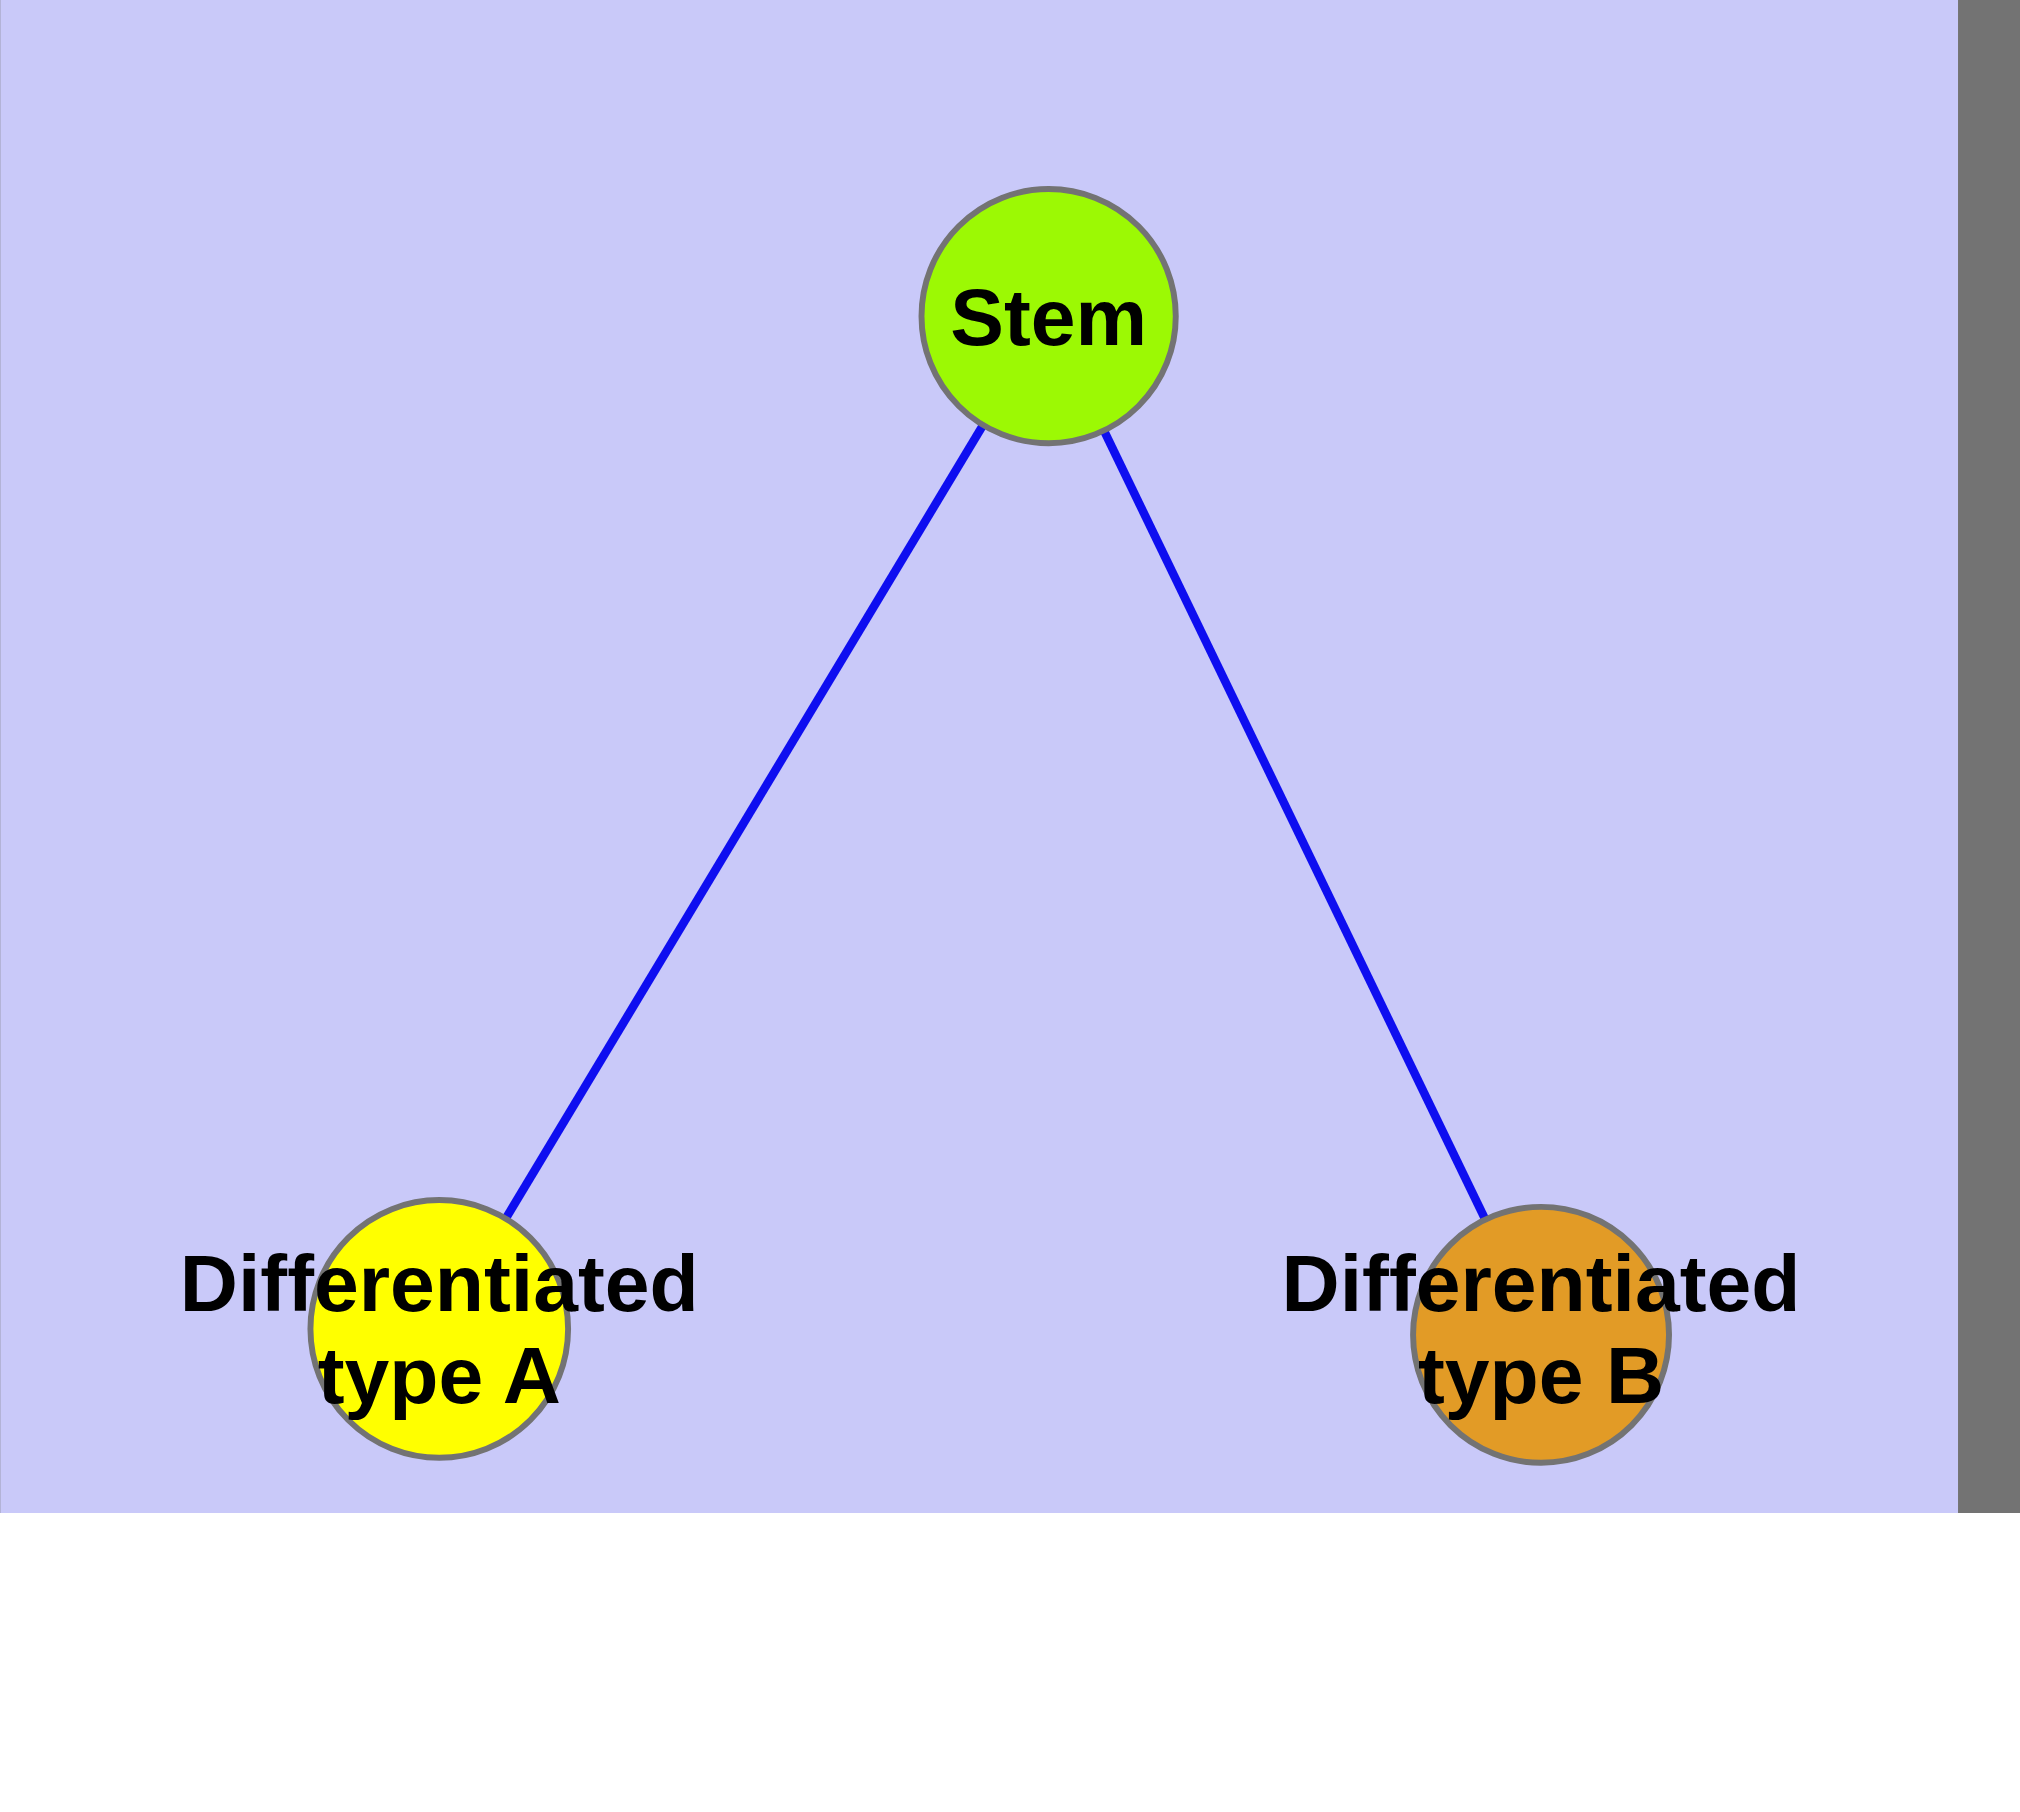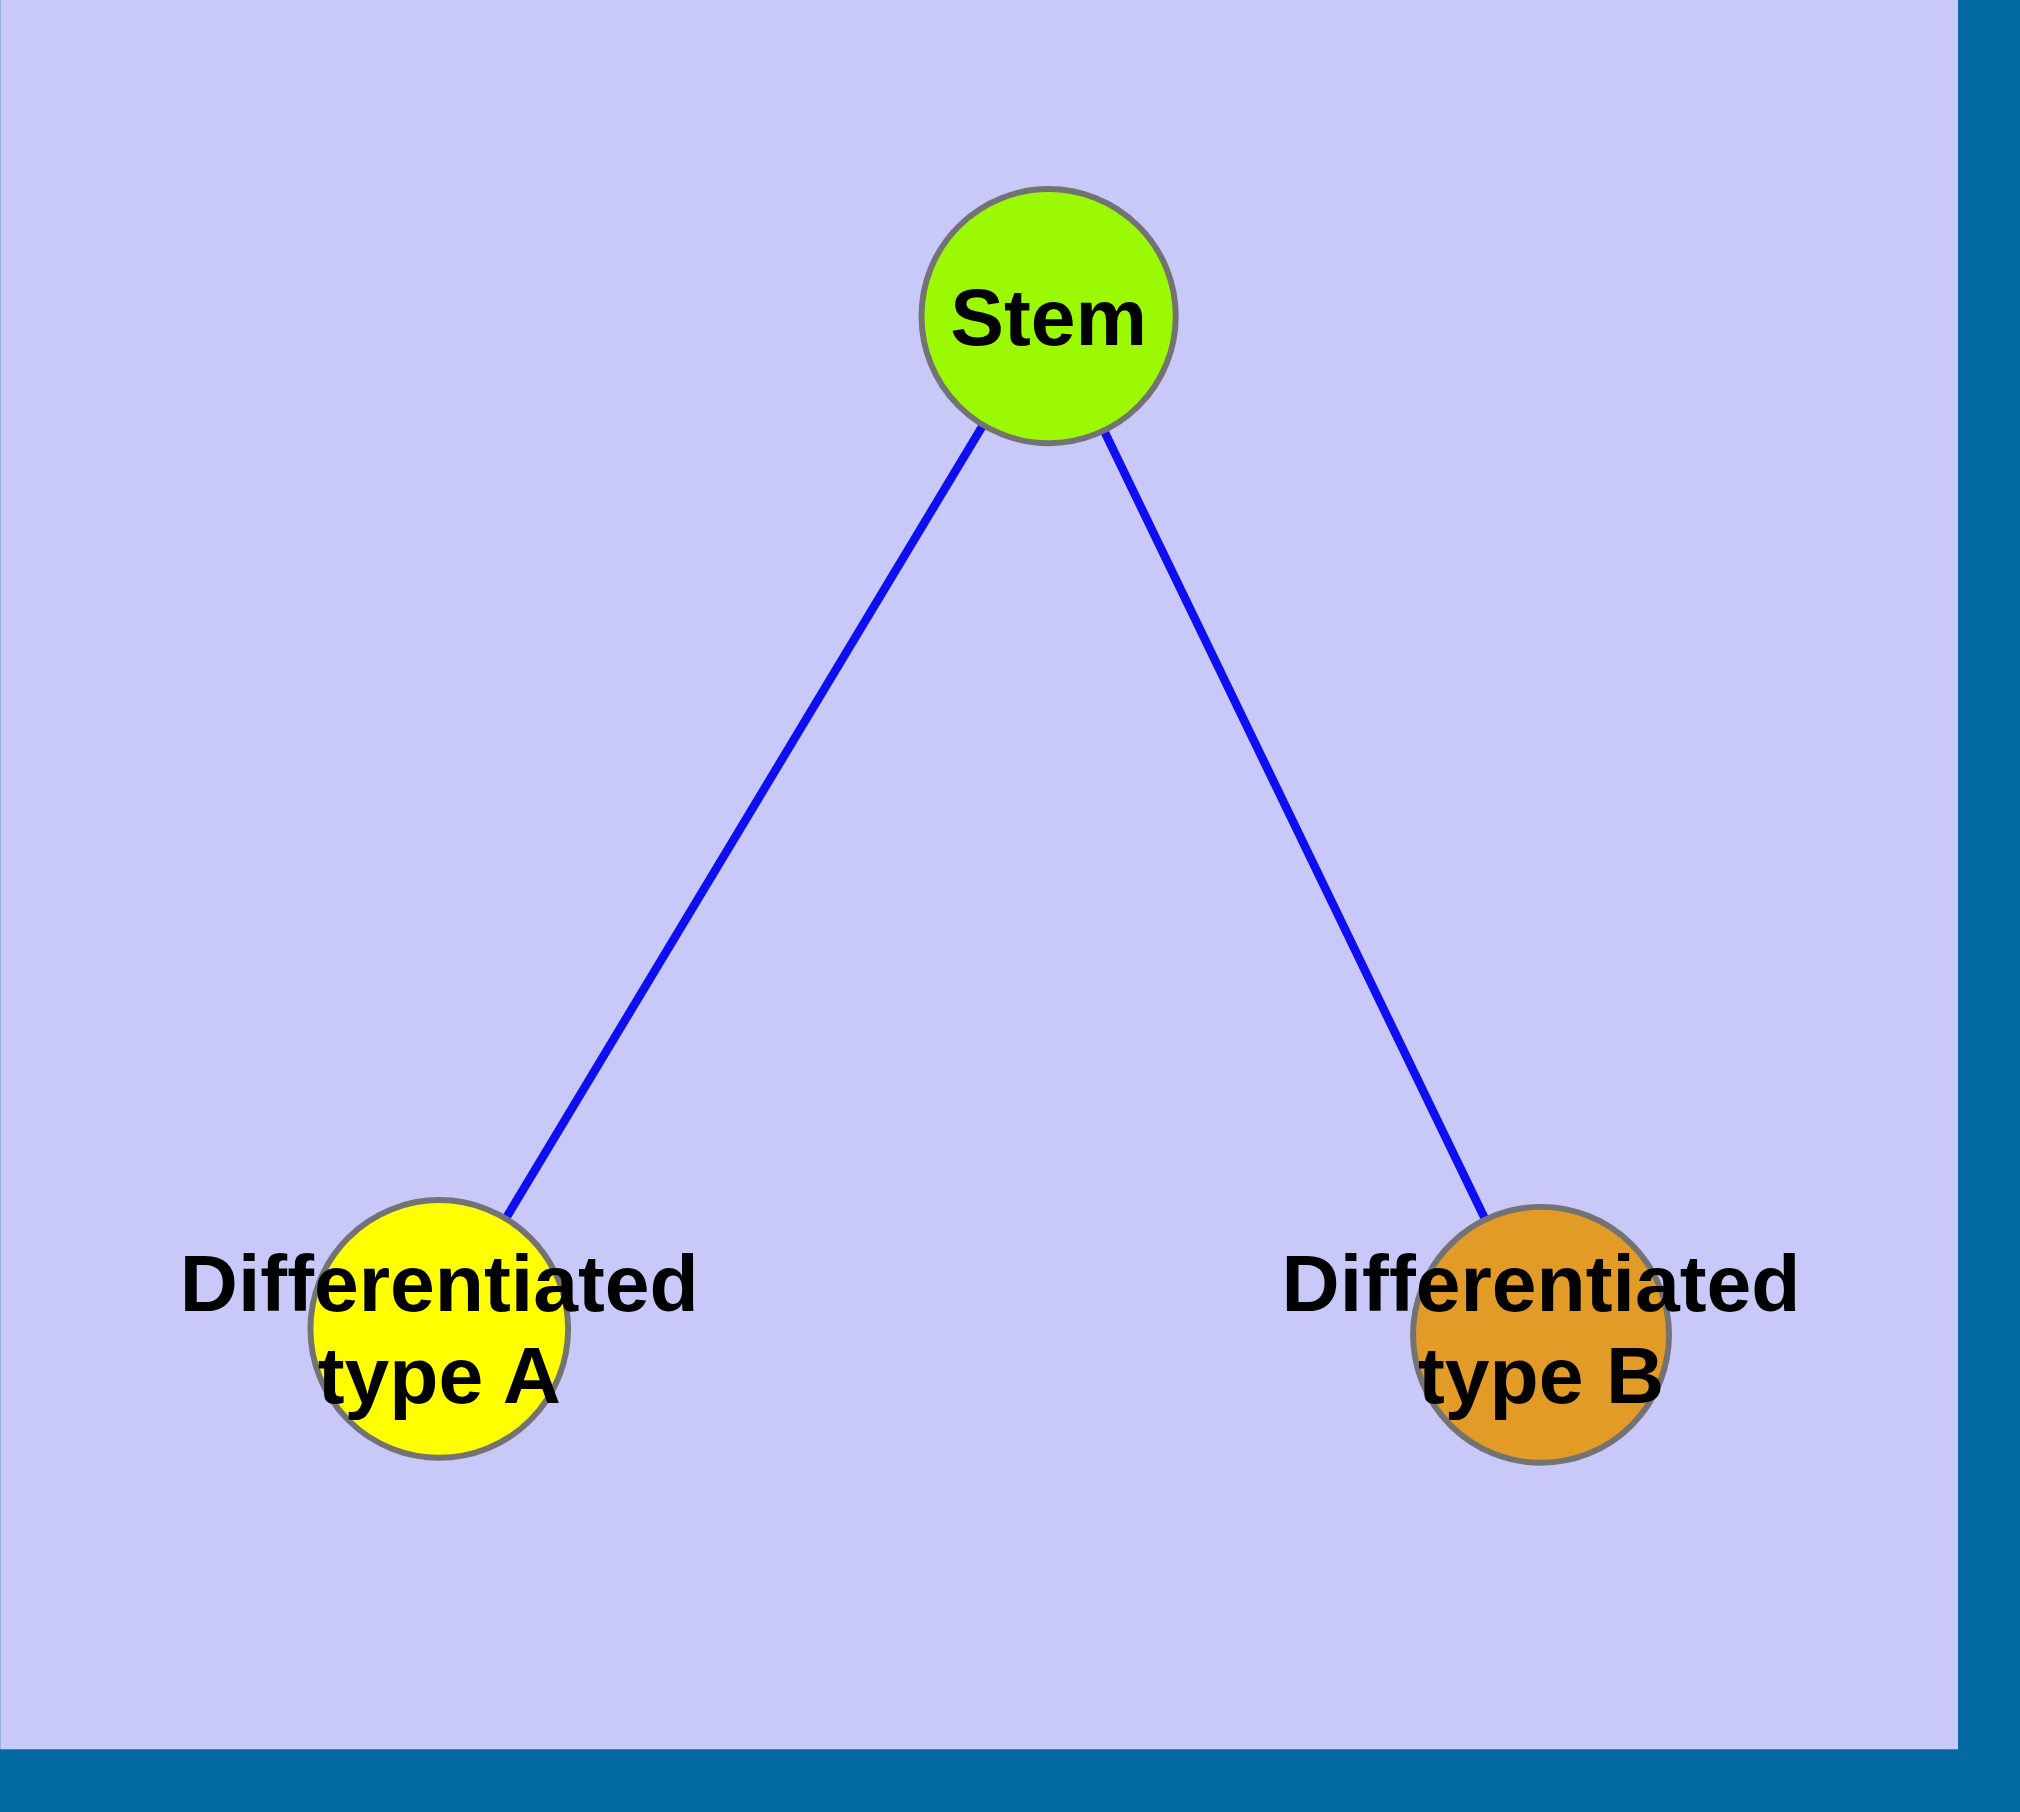--- a/index.html
+++ b/index.html
@@ -3,22 +3,22 @@
 <meta charset="utf-8">
 <style>
   html, body {
     margin: 0;
     padding: 0;
     background: #ffffff;
   }
   #canvas {
     position: relative;
     width: 2021px;
-    height: 1812px;
-    background: #0369a1;
+    height: 1513px;
+    background: #737373;
     overflow: hidden;
     font-family: "Liberation Sans", sans-serif;
   }
   #graph-svg {
     position: absolute;
     left: 0;
     top: 0;
     width: 2021px;
     height: 1812px;
     display: block;

